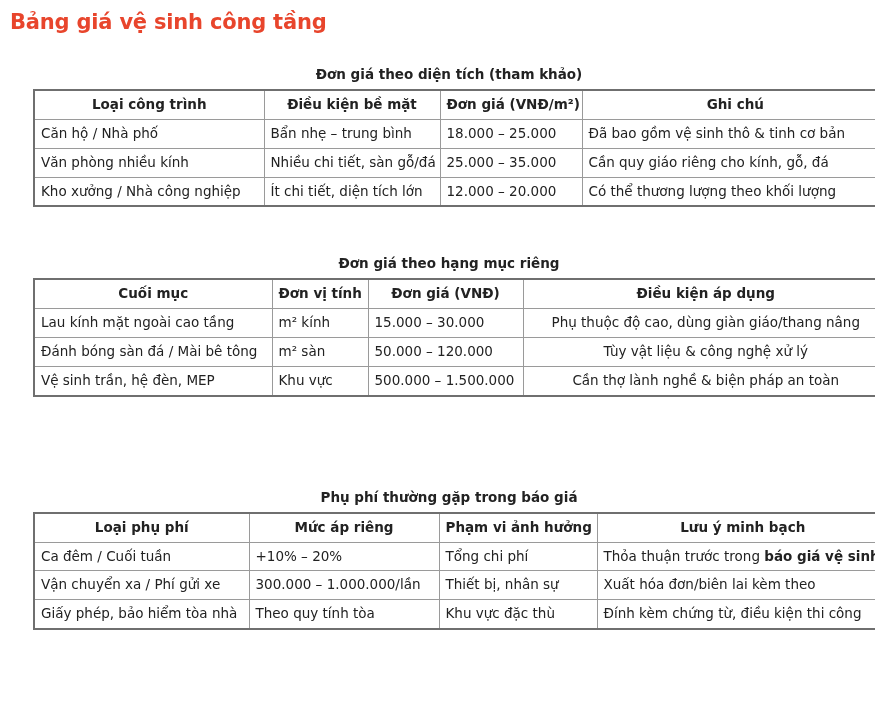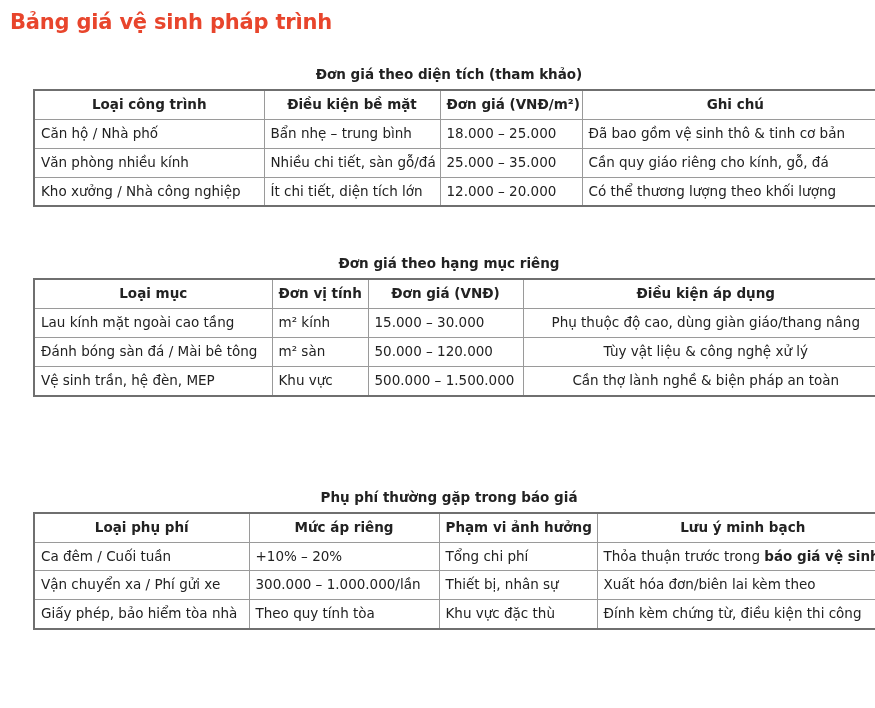--- a/index.html
+++ b/index.html
@@ -82,21 +82,21 @@
   .t3 col.c0 { width: 215px; }
   .t3 col.c1 { width: 190px; }
   .t3 col.c2 { width: 158px; }
   .t3 col.c3 { width: 292px; }
 </style>
 </head>
 <body>
 
 <div class="page">
 
-  <h1 class="page-title" style="color: rgb(232, 69, 44);">Bảng giá vệ sinh pháp trình</h1>
+  <h1 class="page-title" style="color: rgb(232, 69, 44);">Bảng giá vệ sinh công tầng</h1>
 
   <div class="title-gap-1"></div>
 
   <div class="block">
     <div class="block-caption">Đơn giá theo diện tích (tham khảo)</div>
     <table class="t1">
       <colgroup>
           <col class="c0">
           <col class="c1">
           <col class="c2">
@@ -139,21 +139,21 @@
     <div class="block-caption">Đơn giá theo hạng mục riêng</div>
     <table class="t2">
       <colgroup>
           <col class="c0">
           <col class="c1">
           <col class="c2">
           <col class="c3">
         </colgroup>
       <thead>
         <tr>
-          <th>Loại mục</th>
+          <th>Cuối mục</th>
           <th>Đơn vị tính</th>
           <th>Đơn giá (VNĐ)</th>
           <th>Điều kiện áp dụng</th>
         </tr>
       </thead>
       <tbody>
         <tr>
           <td>Lau kính mặt ngoài cao tầng</td>
           <td>m² kính</td>
           <td>15.000 – 30.000</td>

